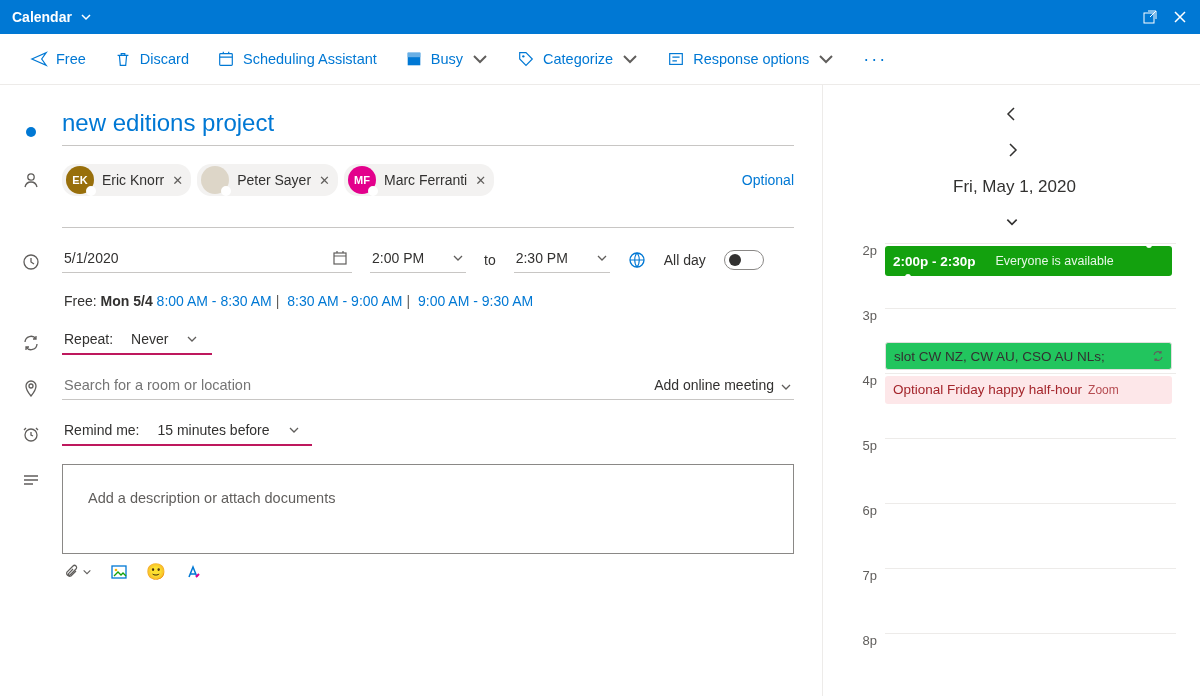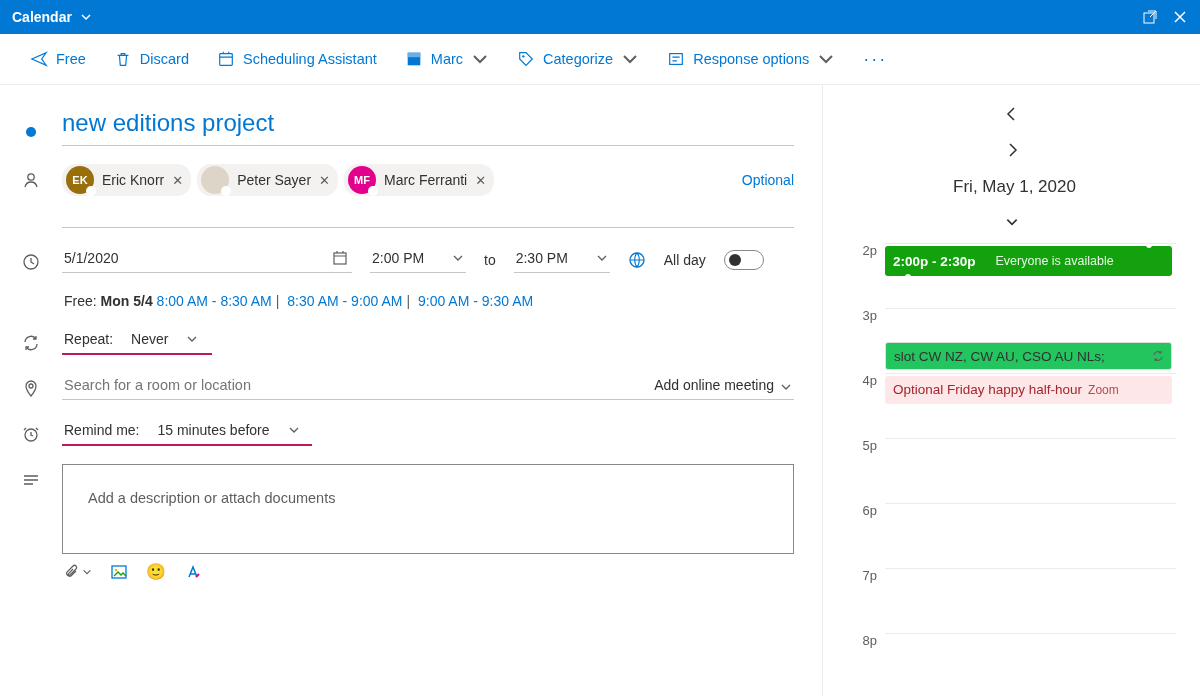--- a/index.html
+++ b/index.html
@@ -141,21 +141,21 @@
         <rect x="3" y="4" width="14" height="13" rx="1" fill="none" stroke="#0078d4" stroke-width="1.3"></rect>
         <path d="M3 8h14M7 4V2M13 4V2" stroke="#0078d4" stroke-width="1.3"></path>
       </svg>
     <span>Scheduling Assistant</span>
   </div>
   <div class="tbtn">
     <svg viewBox="0 0 20 20">
         <rect x="3" y="3" width="14" height="14" fill="#0078d4"></rect>
         <rect x="3" y="3" width="14" height="5" fill="#69afe5"></rect>
       </svg>
-    <span>Marc</span>
+    <span>Busy</span>
     <svg class="chev" width="12" height="12" viewBox="0 0 12 12">
         <path d="M2 4l4 4 4-4" stroke="#605e5c" stroke-width="1.3" fill="none"></path>
       </svg>
   </div>
   <div class="tbtn">
     <svg viewBox="0 0 20 20">
         <path d="M3 3h7l7 7-7 7-7-7z" fill="none" stroke="#0078d4" stroke-width="1.3"></path>
         <circle cx="7" cy="7" r="1.3" fill="#0078d4"></circle>
       </svg>
     <span>Categorize</span>

